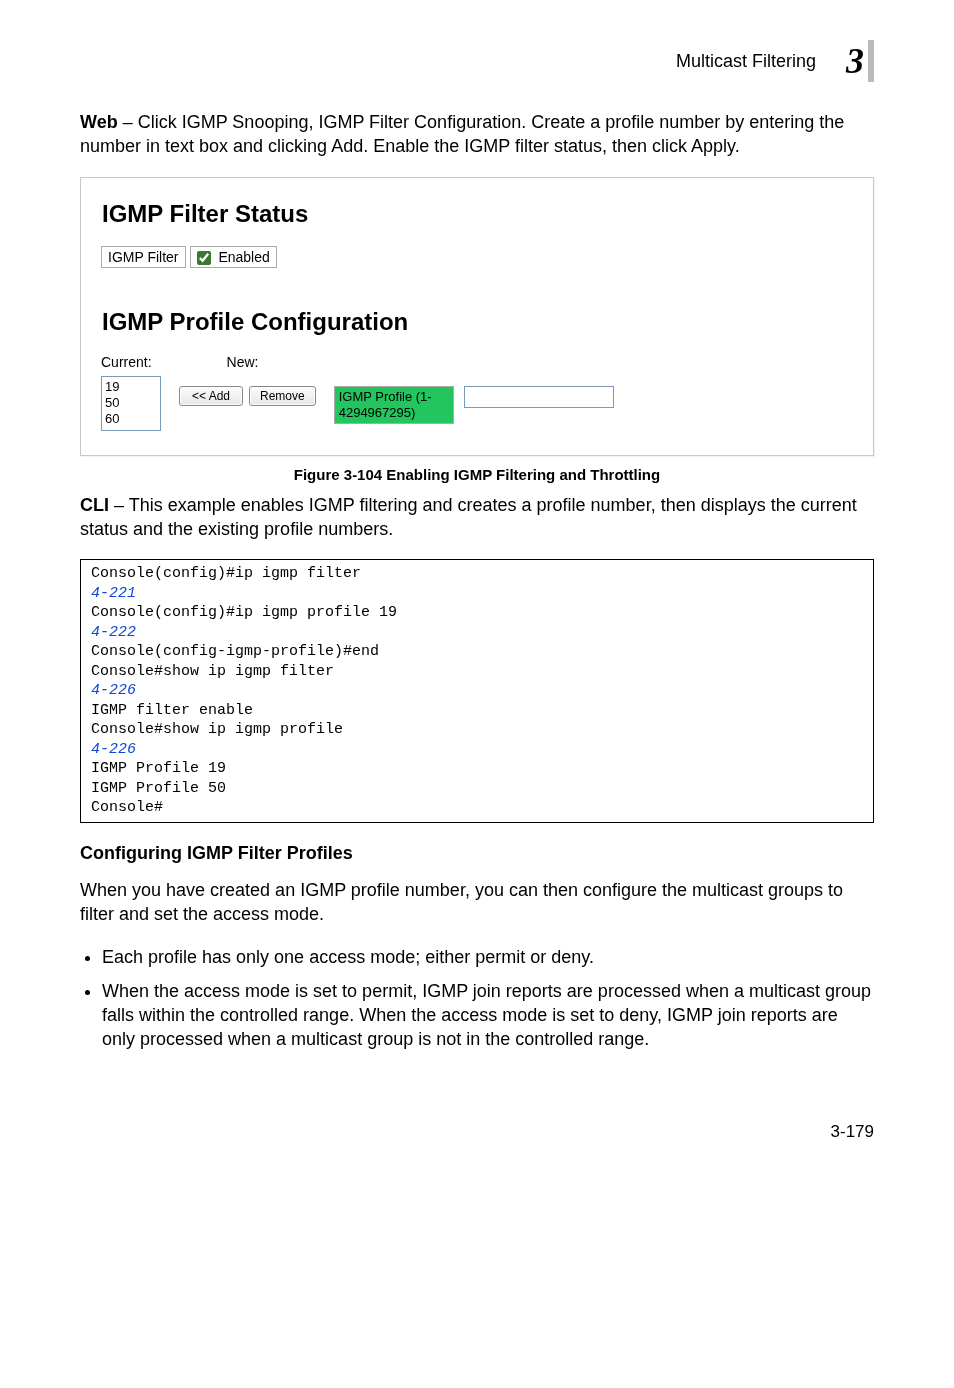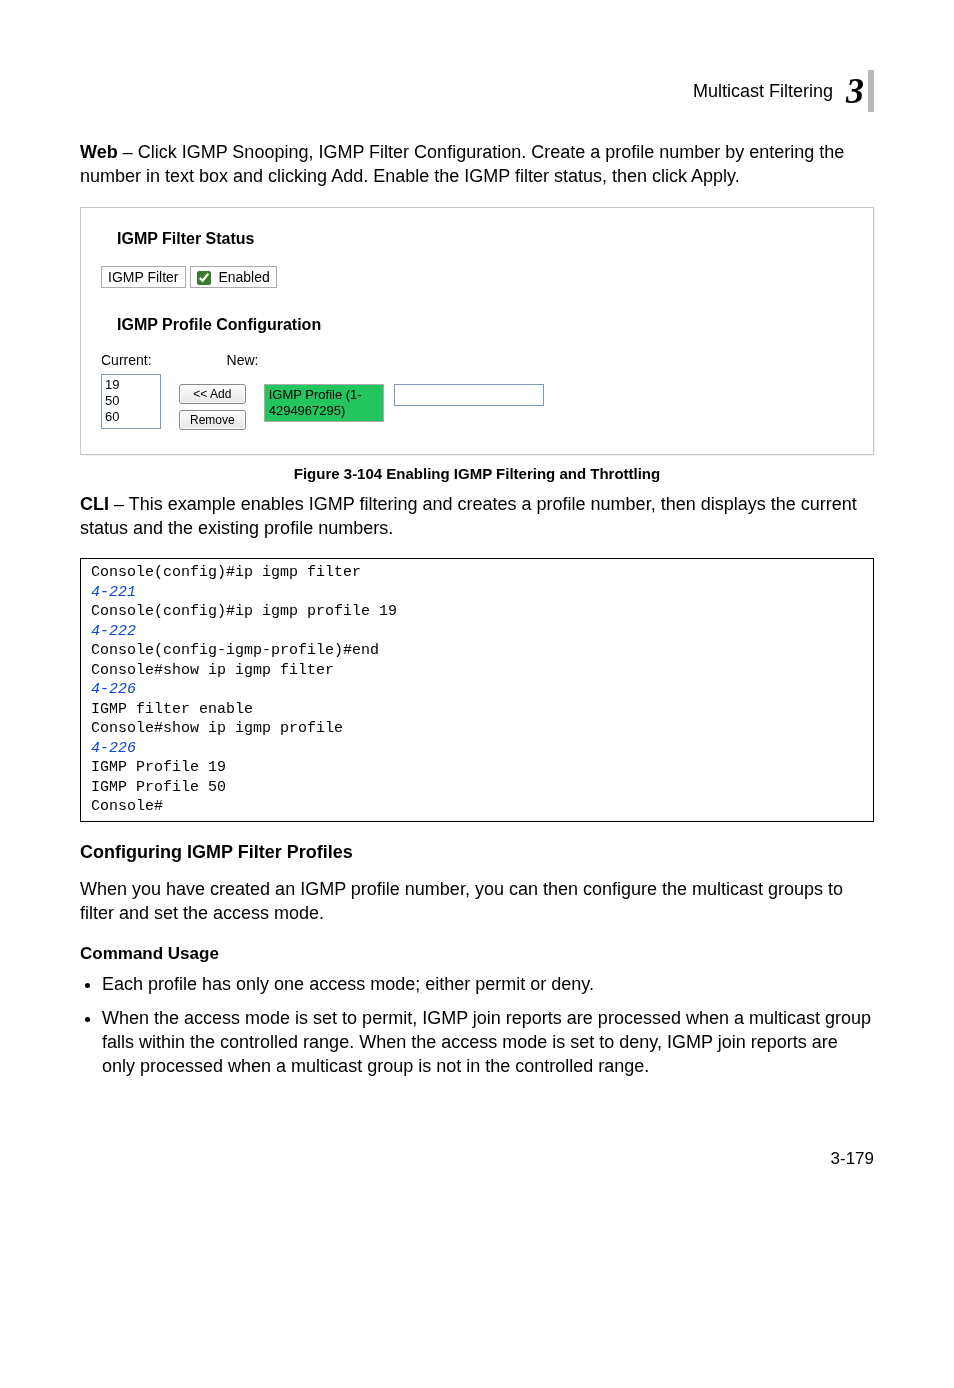--- a/index.html
+++ b/index.html
@@ -11,23 +11,22 @@
     width: 954px;
   }
   .page {
     padding: 40px 80px 40px 80px;
     box-sizing: border-box;
   }
   .header-row {
     display: flex;
     justify-content: flex-end;
     align-items: center;
-    gap: 13px;
+    gap: 30px;
     margin-bottom: 28px;
-    margin-top: 30px;
   }
   .header-title {
     font-size: 18px;
   }
   .chapter-badge {
     display: flex;
     align-items: center;
   }
   .chapter-digit {
     font-family: Georgia, 'Times New Roman', serif;
@@ -47,30 +46,30 @@
     line-height: 1.35;
     margin: 0 0 18px 0;
   }
   .panel {
     border: 1px solid #c8c8c8;
     padding: 16px 20px 24px 20px;
     margin-bottom: 10px;
     box-shadow: 1px 1px 0 rgba(0,0,0,0.05);
   }
   .panel h2 {
-    font-size: 16px;
+    font-size: 24px;
     font-weight: bold;
-    margin: 6px 0 18px 16px;
+    margin: 6px 0 18px 1px;
   }
   .filter-row {
     display: flex;
     align-items: center;
     gap: 4px;
     font-size: 14px;
-    margin-bottom: 28px;
+    margin-bottom: 40px;
   }
   .filter-row .cell {
     border: 1px solid #aaa;
     padding: 2px 6px;
     background: #fff;
   }
   .filter-row input[type=checkbox]{
     accent-color: #3a7a2f;
     width:14px; height:14px;
     margin:0 4px 0 0;
@@ -93,21 +92,21 @@
     height: 55px;
     border: 1px solid #7a9ab5;
     background: #fff;
     font-size: 13px;
     padding: 2px 3px;
     box-sizing: border-box;
     line-height: 1.25;
   }
   .btn-stack {
     display:flex;
-    flex-direction:column;
+    flex-direction:row;
     gap:6px;
     margin-top: 10px;
   }
   .win-btn {
     font-size:12px;
     padding:2px 10px;
     border:1px solid #888;
     border-radius:3px;
     background: linear-gradient(#fdfdfd,#e6e6e6);
     min-width:64px;
@@ -249,20 +248,19 @@
 <span>IGMP filter enable</span>
 <span>Console#show ip igmp profile</span>
 <a>4-226</a>
 <span>IGMP Profile 19</span>
 <span>IGMP Profile 50</span>
 <span>Console#</span></div>
 
   <h3 class="section">Configuring IGMP Filter Profiles</h3>
   <p class="body-text">When you have created an IGMP profile number, you can then configure the multicast groups to filter and set the access mode.</p>
 
-  <h4 class="sub">Command Usage</h4>
   <ul class="bullets">
     <li>Each profile has only one access mode; either permit or deny.</li>
     <li>When the access mode is set to permit, IGMP join reports are processed when a multicast group falls within the controlled range. When the access mode is set to deny, IGMP join reports are only processed when a multicast group is not in the controlled range.</li>
   </ul>
 
   <div class="page-number">3-179</div>
 </div>
 
 </body></html>

